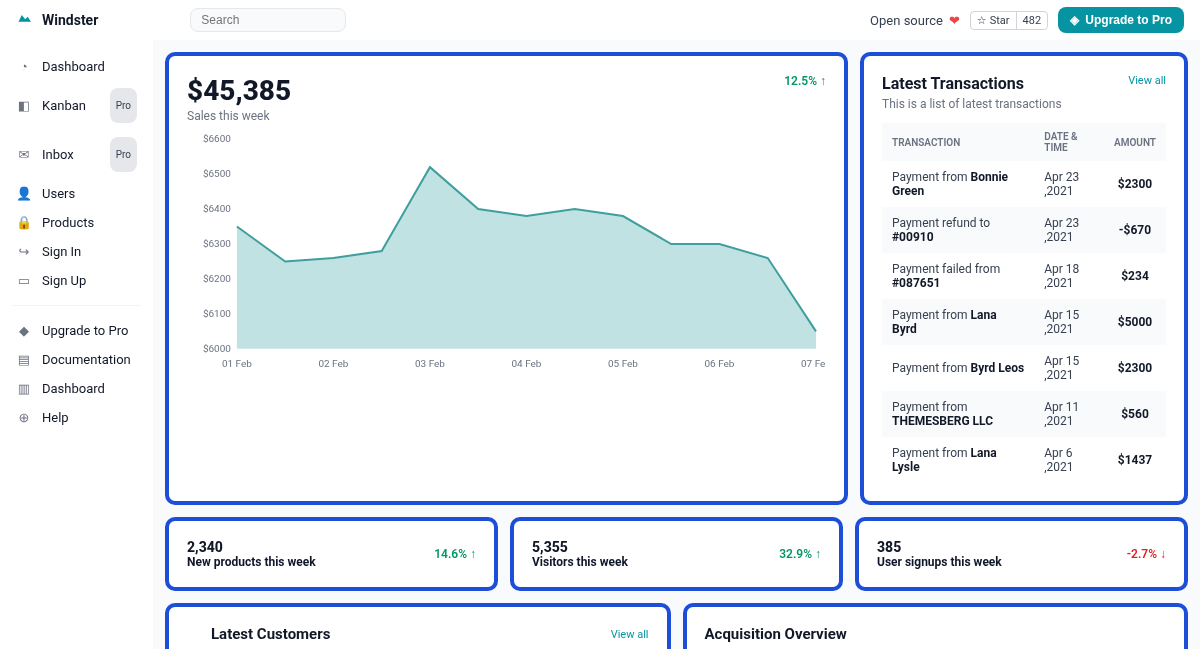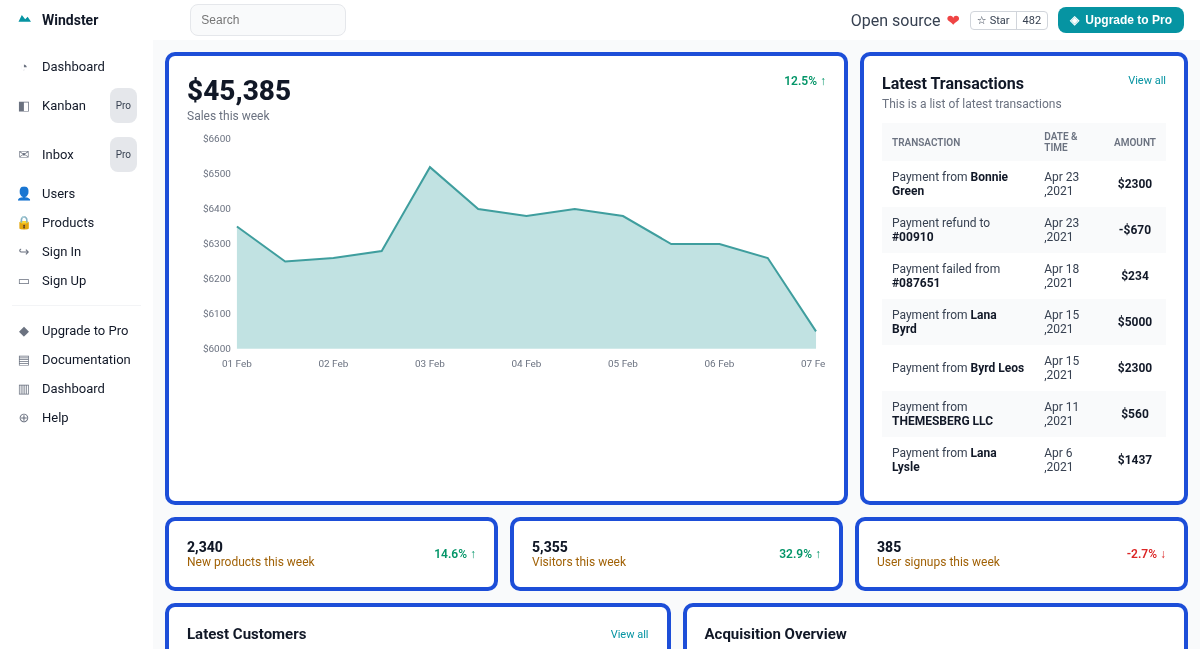--- a/index.html
+++ b/index.html
@@ -1,23 +1,23 @@
 <!DOCTYPE html>
 <html><head>
 <meta charset="utf-8">
 <style>
 * { margin: 0; padding: 0; box-sizing: border-box; }
 body { font-family: -apple-system, BlinkMacSystemFont, "Segoe UI", Roboto, sans-serif; background: #f9fafb; color: #111827; font-size: 14px; width: 1200px; height: 649px; overflow: hidden; }
 .topbar { height: 40px; background: #fff; display: flex; align-items: center; padding: 16px 16px; gap: 12px; }
 .brand { display: flex; align-items: center; gap: 6px; font-weight: 700; color: #111827; }
 .brand svg { width: 20px; height: 20px; }
 .search-wrap { margin-left: 80px; }
-.search { width: 156px; height: 32px; border: 1px solid #e5e7eb; border-radius: 8px; background: #f9fafb; padding: 0 10px; font-size: 12px; color: #6b7280; outline: none; }
+.search { width: 156px; height: 24px; border: 1px solid #e5e7eb; border-radius: 8px; background: #f9fafb; padding: 0 10px; font-size: 12px; color: #6b7280; outline: none; }
 .topbar-right { margin-left: auto; display: flex; align-items: center; gap: 10px; }
-.opensource { font-size: 16px; color: #374151; display: flex; align-items: flex-end; gap: 6px; margin-left: 16px; }
+.opensource { font-size: 13px; color: #374151; display: flex; align-items: flex-end; gap: 6px; margin-left: 16px; }
 .heart { color: #ef4444; }
 .star-pill { display: flex; align-items: center; border: 1px solid #d1d5db; border-radius: 4px; font-size: 11px; color: #374151; overflow: hidden; }
 .star-pill .seg { padding: 2px 6px; display: flex; align-items: center; gap: 3px; }
 .star-pill .seg + .seg { border-left: 1px solid #d1d5db; }
 .upgrade-btn { background: #0694a2; color: #fff; border: none; border-radius: 8px; padding: 6px 12px; font-size: 12px; font-weight: 600; display: flex; align-items: center; gap: 6px; cursor: pointer; }
 .layout { display: flex; height: 609px; }
 .sidebar { width: 153px; background: #fff; padding: 12px 8px; display: flex; flex-direction: column; gap: 2px; }
 .nav-item { display: flex; align-items: center; gap: 10px; padding: 7px 8px; border-radius: 6px; color: #111827; font-size: 13px; cursor: pointer; }
 .nav-item .badge { margin-left: auto; background: #e5e7eb; color: #374151; font-size: 10px; border-radius: 8px; padding: 12px 6px; }
 .nav-item .ico { width: 16px; color: #6b7280; text-align: center; }
@@ -42,25 +42,25 @@
 .tx-table { margin-top: 12px; width: 100%; border-collapse: collapse; }
 .tx-table th { font-size: 10px; font-weight: 600; color: #6b7280; text-align: left; padding: 8px 10px; background: #f9fafb; }
 .tx-table th:nth-child(3), .tx-table td:nth-child(3) { text-align: right; }
 .tx-table td { font-size: 12px; padding: 9px 10px; color: #374151; }
 .tx-table tr:nth-child(even) td { background: #f9fafb; }
 .tx-table td.amt { font-weight: 700; color: #111827; text-align: center; }
 .tx-person { font-weight: 700; color: #111827; }
 .stats-row { margin-top: 12px; display: flex; gap: 12px; }
 .stat-card { flex: 1; display: flex; justify-content: space-between; align-items: center; }
 .stat-card .big { font-size: 14px; font-weight: 800; }
-.stat-card .sub { font-size: 12px; color: #a16207; }
+.stat-card .sub { font-size: 12px; color: #0f172a; font-weight: bold; }
 .bottom-row { margin-top: 12px; display: flex; gap: 12px; }
 .cust-card { flex: 1; }
 .section-title { font-size: 15px; font-weight: 700; }
-.cust-head { display: flex; justify-content: space-between; align-items: center; margin-bottom: 6px; }
+.cust-head { display: flex; justify-content: space-between; align-items: center; margin-bottom: 6px; margin-left: 24px; }
 .cust-row { display: flex; align-items: center; gap: 10px; padding: 10px 0; border-bottom: 1px solid #f3f4f6; }
 .acq-card { flex: 1; }
 .acq-table { width: 100%; border-collapse: collapse; margin-top: 10px; }
 .acq-table th { font-size: 10px; color: #6b7280; font-weight: 600; text-align: left; padding: 8px 6px; background: #f9fafb; }
 .acq-table th:nth-child(2), .acq-table td:nth-child(2) { text-align: right; }
 .acq-table th:nth-child(3) { text-align: right; }
 </style>
 </head>
 <body>
 

